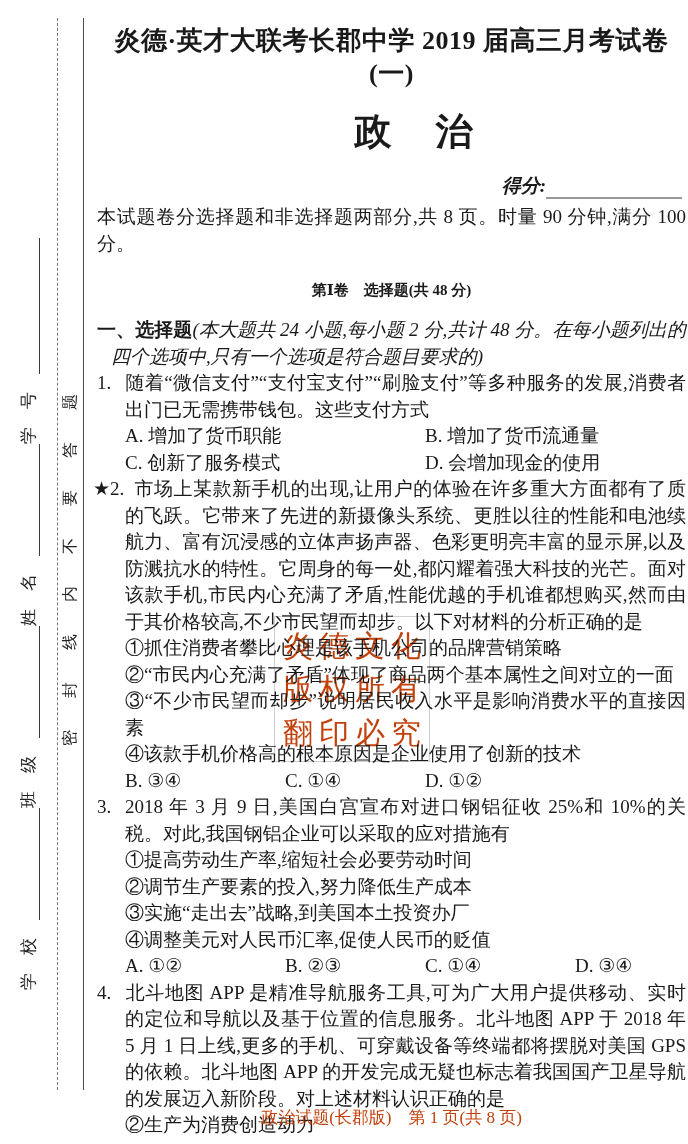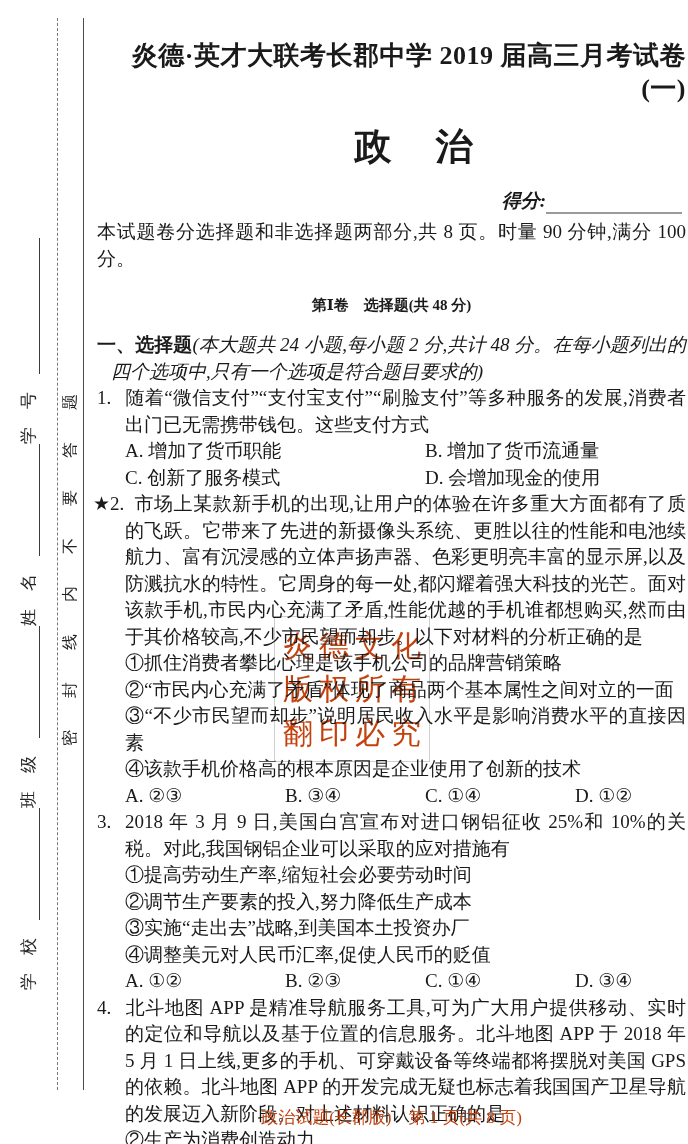--- a/index.html
+++ b/index.html
@@ -44,21 +44,21 @@
     letter-spacing:6px;line-height:1;
   }
   .watermark div{margin-left:6px;}
   
   .main{
     position:absolute;left:97px;top:0;width:589px;z-index:2;
     font-size:19px;line-height:26.5px;
     text-align:justify;
   }
   .title{
-    margin:40px 0 0;text-align:right;
+    margin:25px 0 0;text-align:center;
     font-size:26px;font-weight:900;line-height:1.25;letter-spacing:0.5px;
   }
   .subject{margin-top:22px;text-align:center;font-size:37px;font-weight:bold;line-height:1.1;}
   .subject span{letter-spacing:44px;margin-right:-44px;margin-left:44px;}
   .score{margin-top:20px;display:flex;justify-content:flex-end;align-items:flex-end;}
   .score-label{font-weight:bold;font-style:italic;}
   .score-line{display:inline-block;width:136px;height:20px;border-bottom:2px solid #9a9a9a;margin-right:4px;}
   .intro{margin-top:5px;}
   .sec-title{margin-top:19px;text-align:center;font-size:15px;font-weight:bold;line-height:28px;}
   .part-head{margin-top:13px;padding-left:14px;text-indent:-14px;}
@@ -141,21 +141,20 @@
     </div>
 
     <div class="q q2">
       <div class="stem"><span class="qnum">★2.</span><span>市场上某款新手机的出现,让用户的体验在许多重大方面都有了质的飞跃。它带来了先进的新摄像头系统、更胜以往的性能和电池续航力、富有沉浸感的立体声扬声器、色彩更明亮丰富的显示屏,以及防溅抗水的特性。它周身的每一处,都闪耀着强大科技的光芒。面对该款手机,市民内心充满了矛盾,性能优越的手机谁都想购买,然而由于其价格较高,不少市民望而却步。以下对材料的分析正确的是</span>
       </div>
       <span class="statement">①抓住消费者攀比心理是该手机公司的品牌营销策略</span>
       <span class="statement">②“市民内心充满了矛盾”体现了商品两个基本属性之间对立的一面</span>
       <span class="statement">③“不少市民望而却步”说明居民收入水平是影响消费水平的直接因素</span>
       <span class="statement">④该款手机价格高的根本原因是企业使用了创新的技术</span>
       <div class="opts4">
-        <span>A. ②③</span>
         <span>B. ③④</span>
         <span>C. ①④</span>
         <span>D. ①②</span>
       </div>
     </div>
 
     <div class="q">
       <div class="stem"><span class="qnum">3.</span><span>2018 年 3 月 9 日,美国白宫宣布对进口钢铝征收 25%和 10%的关税。对此,我国钢铝企业可以采取的应对措施有</span>
       </div>
       <span class="statement">①提高劳动生产率,缩短社会必要劳动时间</span>

